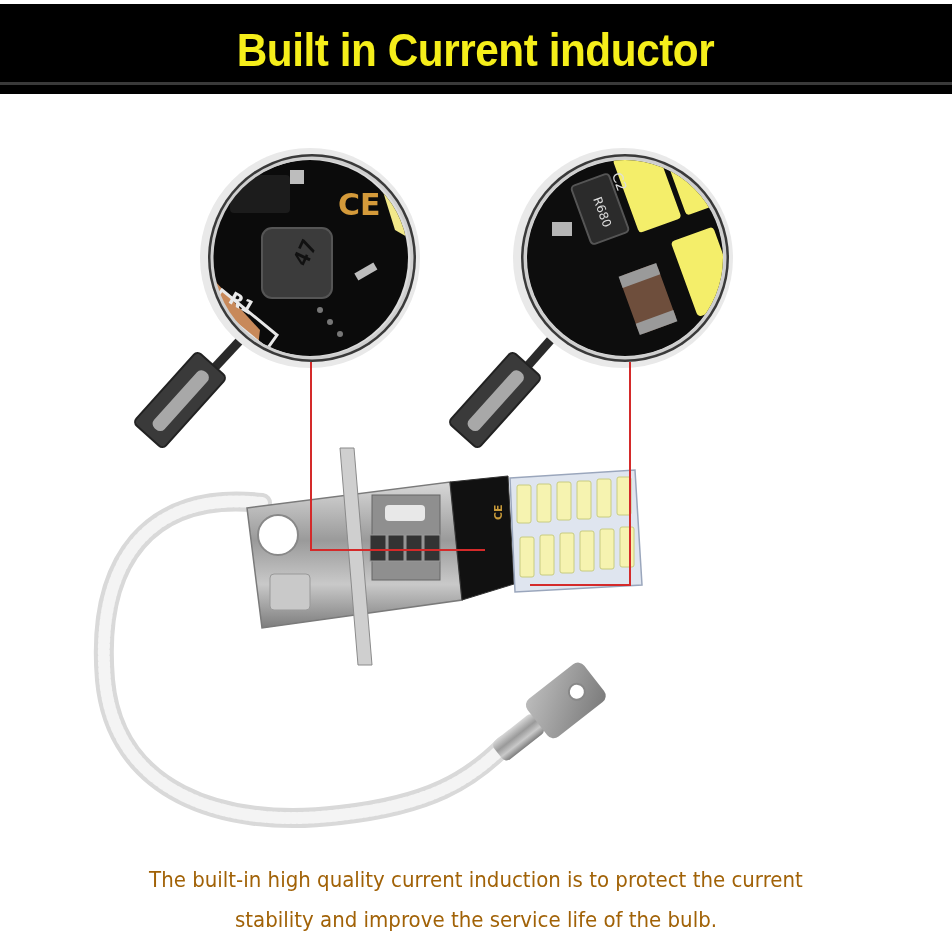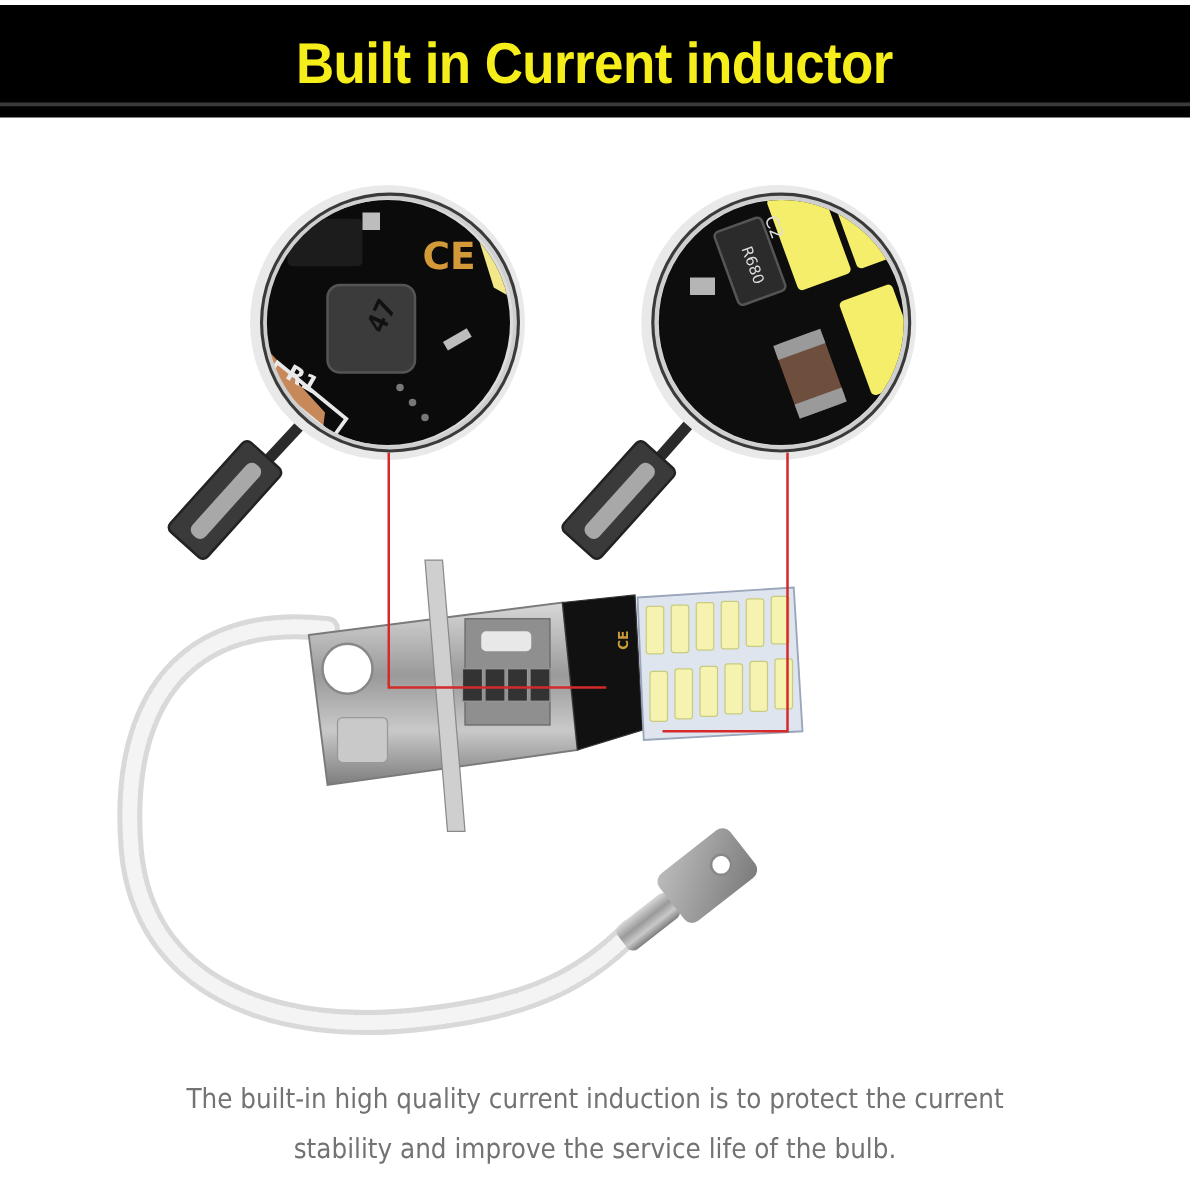--- a/index.html
+++ b/index.html
@@ -1,21 +1,21 @@
 <!DOCTYPE html>
 <html><head>
 <meta charset="utf-8">
 <style>
   html,body{margin:0;padding:0;}
   body{width:952px;height:952px;background:#fff;position:relative;overflow:hidden;font-family:"Liberation Sans",sans-serif;}
   .banner{position:absolute;left:0;top:4px;width:952px;height:90px;background:#000;display:flex;align-items:center;justify-content:center;}
   .banner-border{position:absolute;left:0;top:82px;width:952px;height:3px;background:#3a3a3a;}
   .title{color:#f5ee1a;font-family:"Liberation Sans",sans-serif;font-weight:bold;font-size:46px;letter-spacing:-0.5px;transform:scaleX(0.92);margin-top:2px;}
   .stage{position:absolute;left:0;top:85px;width:952px;height:780px;}
-  .caption{position:absolute;left:0;top:860px;width:952px;text-align:center;color:#737373;font-family:"DejaVu Sans",sans-serif;font-size:22px;line-height:40px;}
+  .caption{position:absolute;left:0;top:860px;width:952px;text-align:center;color:#a16207;font-family:"DejaVu Sans",sans-serif;font-size:22px;line-height:40px;}
   .caption div{transform:scaleX(0.9);}
 </style>
 </head>
 <body>
 
 <div class="banner">
   <div class="title">Built in Current inductor</div>
 </div>
 <div class="banner-border"></div>
 

